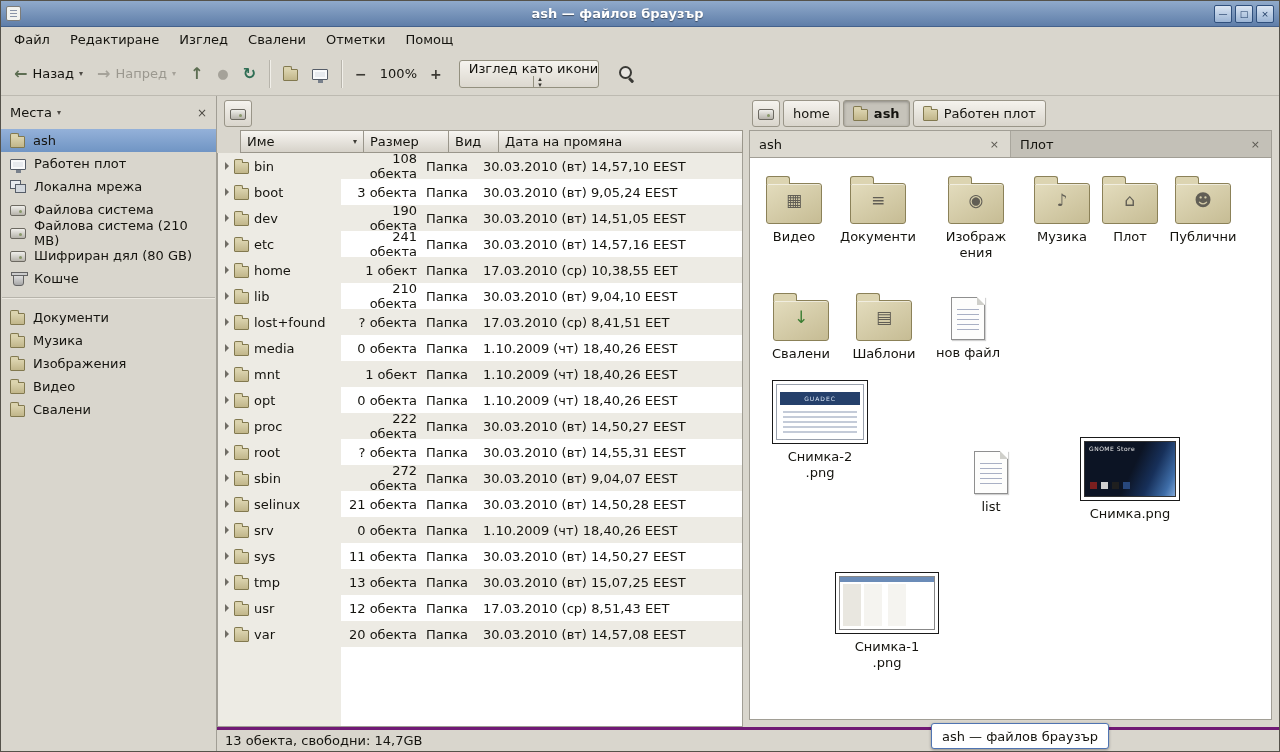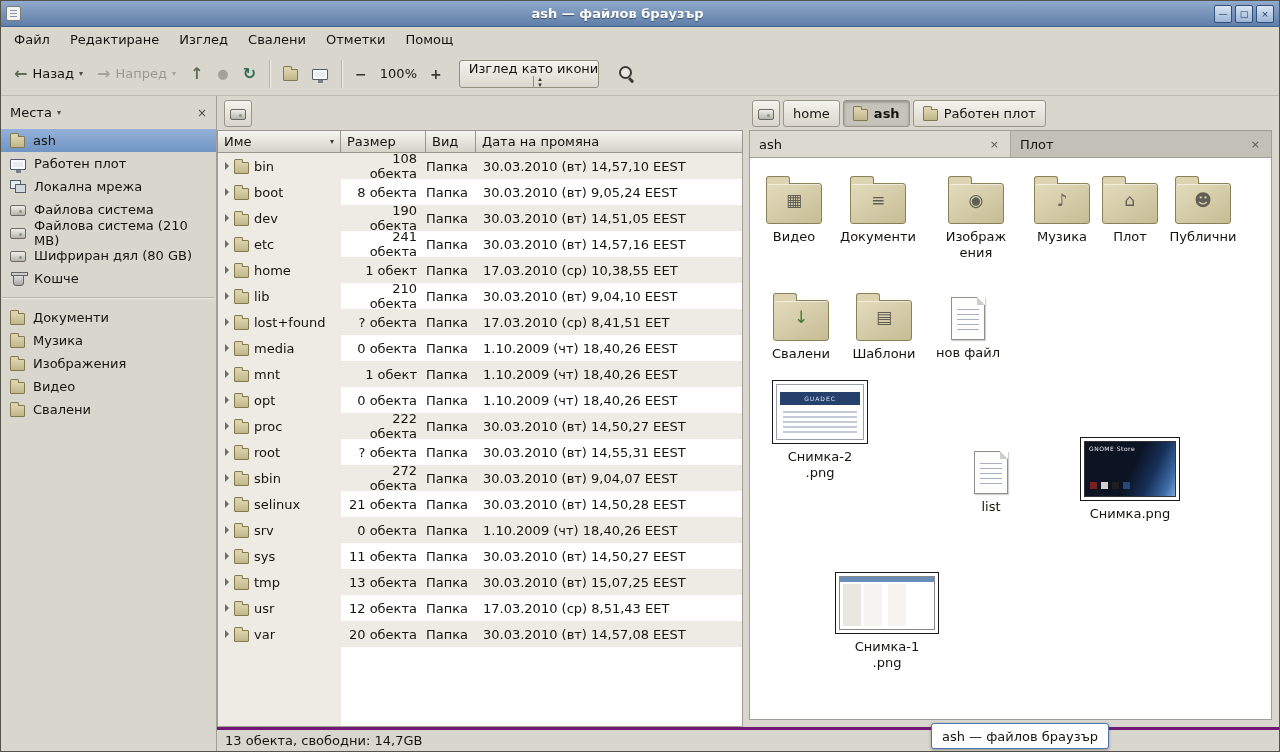--- a/index.html
+++ b/index.html
@@ -72,21 +72,21 @@
 .left-path{flex:0 0 532px;width:532px;padding-left:7px;display:flex;}
 .right-path{flex:1;display:flex;align-items:center;gap:3px;padding-left:3px;}
 .path-btn{display:inline-flex;align-items:center;gap:6px;height:27px;padding:0 9px;border:1px solid #999588;border-radius:3px;background:linear-gradient(#f5f3ee,#d9d5cc);font:inherit;color:inherit;}
 .path-btn.iconic{padding:0 5px;}
 .path-btn.current{background:#c6c3ba;box-shadow:inset 0 1px 3px rgba(0,0,0,.3);font-weight:bold;}
 
 
 .panes{flex:1;display:flex;min-height:0;}
 .listpane{flex:0 0 526px;width:526px;display:flex;flex-direction:column;min-height:0;}
 .splitter{flex:0 0 6px;background:#d9d6cd;}
-.list-header{flex:0 0 23px;display:flex;}
+.list-header{flex:0 0 23px;display:flex;padding-left:23px;}
 .col{display:flex;align-items:center;padding:0 6px;border:1px solid #9a968b;border-left:none;background:linear-gradient(#f7f5f1,#d6d2c9);white-space:nowrap;overflow:hidden;}
 .col.c0{border-left:1px solid #9a968b;width:124px;}
 .col.c1{width:85px;} .col.c2{width:50px;} .col.c3{flex:1;}
 .sort{margin-left:auto;font-size:8px;color:#3e3c36;}
 .list-body{flex:1;border:1px solid #a19e95;border-top:none;background:linear-gradient(to right,#edebe4 0,#edebe4 123px,#fff 123px);overflow:hidden;}
 .lrow{height:26px;display:flex;align-items:center;}
 .lrow.odd{background:#edebe4;}
 .c-name{flex:0 0 123px;width:123px;display:flex;align-items:center;gap:5px;padding-left:7px;overflow:hidden;}
 .c-size{flex:0 0 85px;width:85px;text-align:right;padding-right:9px;}
 .c-type{flex:0 0 50px;width:50px;}
@@ -310,21 +310,21 @@
                 <div class="c-size">108 обекта</div>
                 <div class="c-type">Папка</div>
                 <div class="c-date">30.03.2010 (вт) 14,57,10 EEST</div>
               </div>
               <div class="lrow">
                 <div class="c-name">
                   <span class="expander"></span>
                   <span class="sic ic-folder"></span>
                   <span>boot</span>
                 </div>
-                <div class="c-size">8 обекта</div>
+                <div class="c-size">3 обекта</div>
                 <div class="c-type">Папка</div>
                 <div class="c-date">30.03.2010 (вт) 9,05,24 EEST</div>
               </div>
               <div class="lrow odd">
                 <div class="c-name">
                   <span class="expander"></span>
                   <span class="sic ic-folder"></span>
                   <span>dev</span>
                 </div>
                 <div class="c-size">190 обекта</div>

